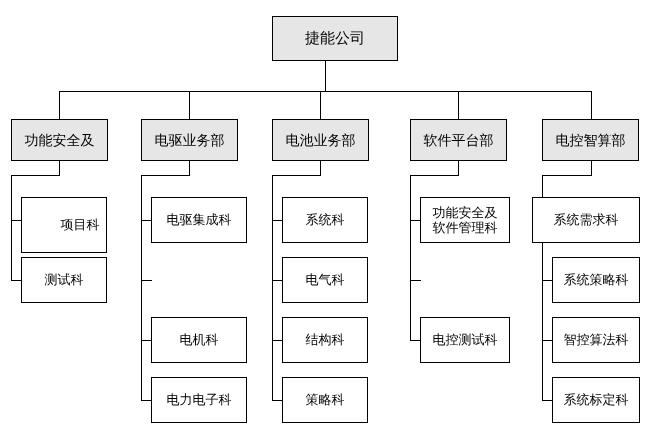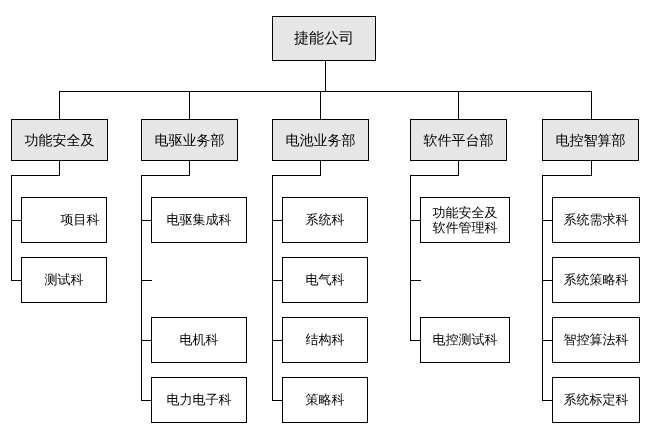--- a/index.html
+++ b/index.html
@@ -46,39 +46,39 @@
     background: #000000;
   }
   .conn-v { width: 1px; }
   .conn-h { height: 1px; }
 </style>
 </head>
 <body>
 
 <div id="org-chart">
 
-  <div class="node node-root" style="left:272px; top:16px; width:104px; height:45px;text-align:center;">捷能公司</div>
+  <div class="node node-root" style="left:272px; top:16px; width:126px; height:45px;text-align:center;">捷能公司</div>
 
   <div class="conn conn-v" style="left:325px; top:61px; height:31px;"></div>
 
   <div class="conn conn-h" style="left:59px; top:91px; width:533px;"></div>
 
   <div class="conn conn-v" style="left:59px;  top:91px; height:28px;"></div>
   <div class="conn conn-v" style="left:189px; top:91px; height:28px;"></div>
   <div class="conn conn-v" style="left:320px; top:91px; height:28px;"></div>
   <div class="conn conn-v" style="left:458px; top:91px; height:28px;"></div>
   <div class="conn conn-v" style="left:591px; top:91px; height:28px;"></div>
 
   <div class="node node-dept" style="left:11px; top:119px; width:97px; height:42px;">功能安全及</div>
   <div class="conn conn-v" style="left:59px; top:161px; height:15px;"></div>
   <div class="conn conn-h" style="left:11px; top:175px; width:49px;"></div>
   <div class="conn conn-v" style="left:11px; top:175px; height:105px;"></div>
   <div class="conn conn-h" style="left:11px; top:220px; width:11px;"></div>
   <div class="conn conn-h" style="left:11px; top:280px; width:11px;"></div>
-  <div class="node node-leaf" style="left:21px; top:197px; width:86px; height:46px;padding-left:32px;">项目科</div>
+  <div class="node node-leaf" style="left:21px; top:197px; width:86px; height:56px;padding-left:32px;">项目科</div>
   <div class="node node-leaf" style="left:21px; top:257px; width:86px; height:46px;">测试科</div>
 
   <div class="node node-dept" style="left:141px; top:119px; width:97px; height:42px;">电驱业务部</div>
   <div class="conn conn-v" style="left:189px; top:161px; height:15px;"></div>
   <div class="conn conn-h" style="left:141px; top:175px; width:49px;"></div>
   <div class="conn conn-v" style="left:141px; top:175px; height:225px;"></div>
   <div class="conn conn-h" style="left:141px; top:220px; width:11px;"></div>
   <div class="conn conn-h" style="left:141px; top:280px; width:11px;"></div>
   <div class="conn conn-h" style="left:141px; top:340px; width:11px;"></div>
   <div class="conn conn-h" style="left:141px; top:400px; width:11px;"></div>
@@ -111,18 +111,18 @@
   <div class="node node-leaf" style="left:420px; top:317px; width:90px; height:46px;">电控测试科</div>
 
   <div class="node node-dept" style="left:542px; top:119px; width:97px; height:42px;">电控智算部</div>
   <div class="conn conn-v" style="left:591px; top:161px; height:15px;"></div>
   <div class="conn conn-h" style="left:542px; top:175px; width:50px;"></div>
   <div class="conn conn-v" style="left:542px; top:175px; height:225px;"></div>
   <div class="conn conn-h" style="left:542px; top:220px; width:11px;"></div>
   <div class="conn conn-h" style="left:542px; top:280px; width:11px;"></div>
   <div class="conn conn-h" style="left:542px; top:340px; width:11px;"></div>
   <div class="conn conn-h" style="left:542px; top:400px; width:11px;"></div>
-  <div class="node node-leaf" style="left:552px; top:197px; width:88px; height:46px;">系统需求科</div>
+  <div class="node node-leaf" style="left:532px; top:197px; width:108px; height:46px;">系统需求科</div>
   <div class="node node-leaf" style="left:552px; top:257px; width:88px; height:46px;">系统策略科</div>
   <div class="node node-leaf" style="left:552px; top:317px; width:88px; height:46px;">智控算法科</div>
   <div class="node node-leaf" style="left:552px; top:377px; width:88px; height:46px;">系统标定科</div>
 
 </div>
 
 </body></html>

